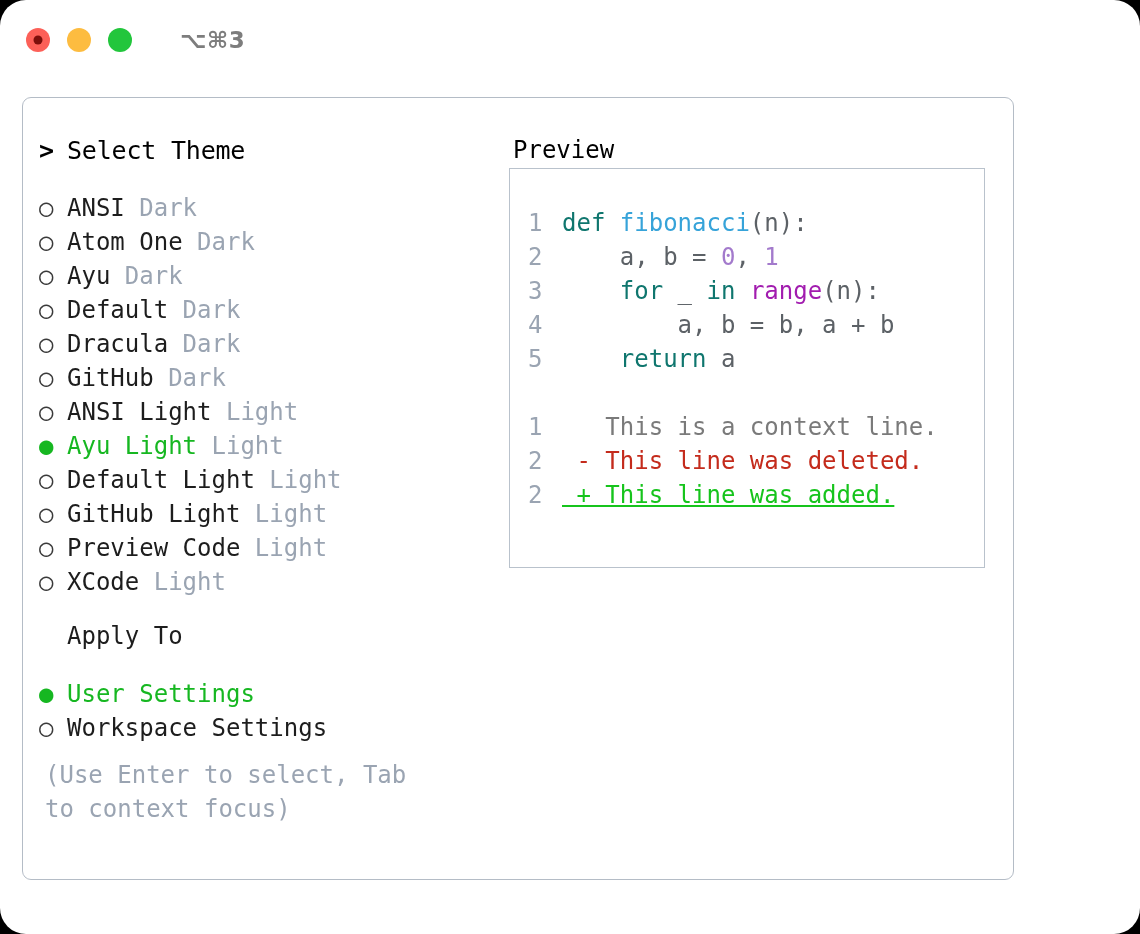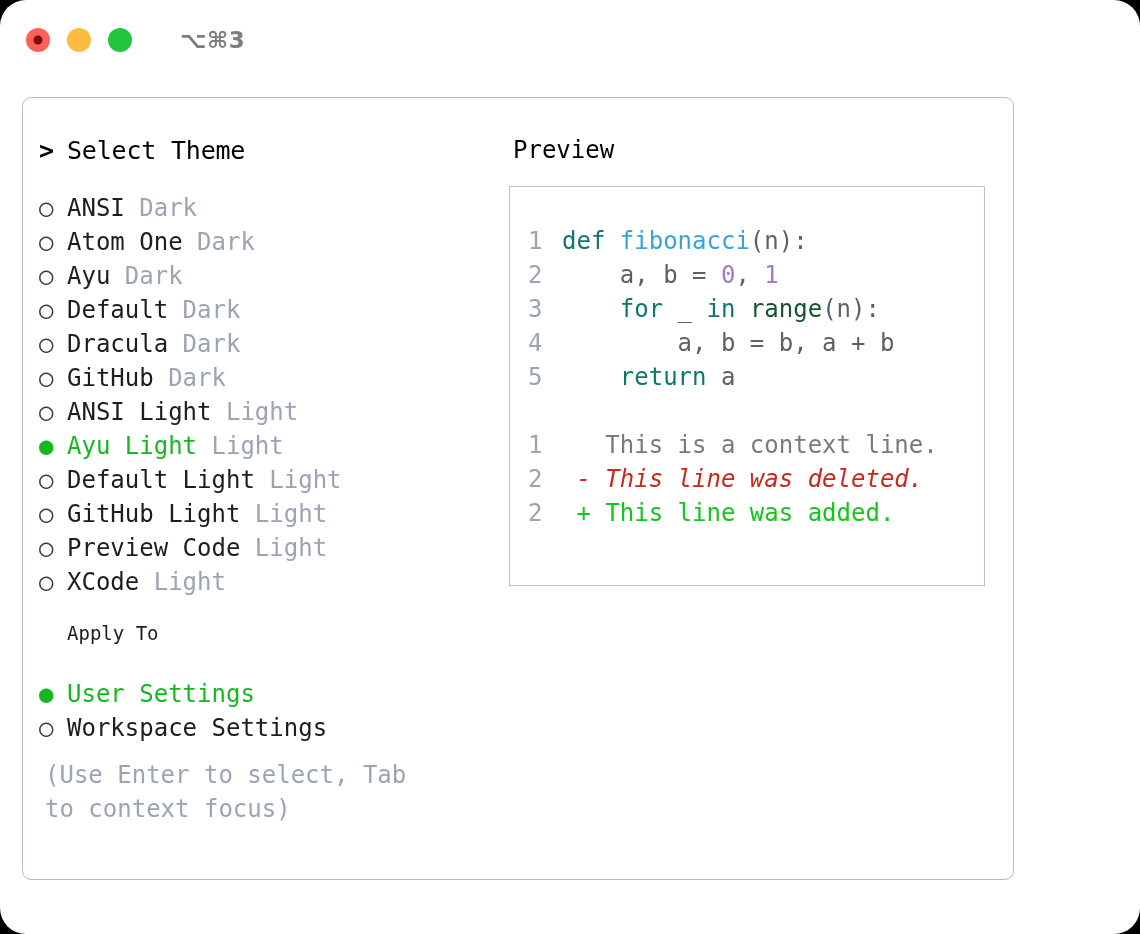--- a/index.html
+++ b/index.html
@@ -112,39 +112,39 @@
   }
   .prompt-caret {
     width: 28px;
     flex: 0 0 28px;
     font-weight: bold;
     color: #000000;
     font-size: 25px;
   }
   .subheading {
     color: #1d1d1d;
-    font-size: 19px;
+    font-size: 24px;
   }
 
   .spacer-sm { height: 34px; }
   .spacer-md { height: 44px; }
 
   .hint {
     color: #9aa4b2;
     font-size: 24px;
     line-height: 34px;
     width: 410px;
     padding-left: 6px;
   }
 
   
   .preview-title {
     font-size: 24px;
     color: #000000;
-    margin-bottom: 22px;
+    margin-bottom: 4px;
     padding-left: 4px;
   }
   .preview-box {
     width: 476px;
     height: 400px;
     border: 1.5px solid #b9c2cc;
     background: #ffffff;
     padding: 40px 0 0 18px;
   }
   .code-line {
@@ -159,25 +159,25 @@
     flex: 0 0 34px;
     text-align: left;
     color: #9aa4b2;
   }
   .blank-line { height: 34px; }
 
   
   .tok-kw   { color: #0f766e; }
   .tok-fn   { color: #36a3d9; }
   .tok-num  { color: #a37acc; }
-  .tok-bi   { color: #14532d; }
+  .tok-bi   { color: #a21caf; }
   .tok-pl   { color: #5c6166; }
   .tok-ctx  { color: #7a7a7a; }
-  .tok-del  { color: #c42b1c; font-style: italic; }
-  .tok-add  { color: #16c41c; }
+  .tok-del  { color: #c42b1c; }
+  .tok-add  { color: #16c41c; text-decoration: underline; }
 </style>
 </head>
 <body>
 
 <div class="page">
 
   <div class="titlebar">
     <div class="lights">
       <div class="light red">
         <span class="rec-dot"></span>

